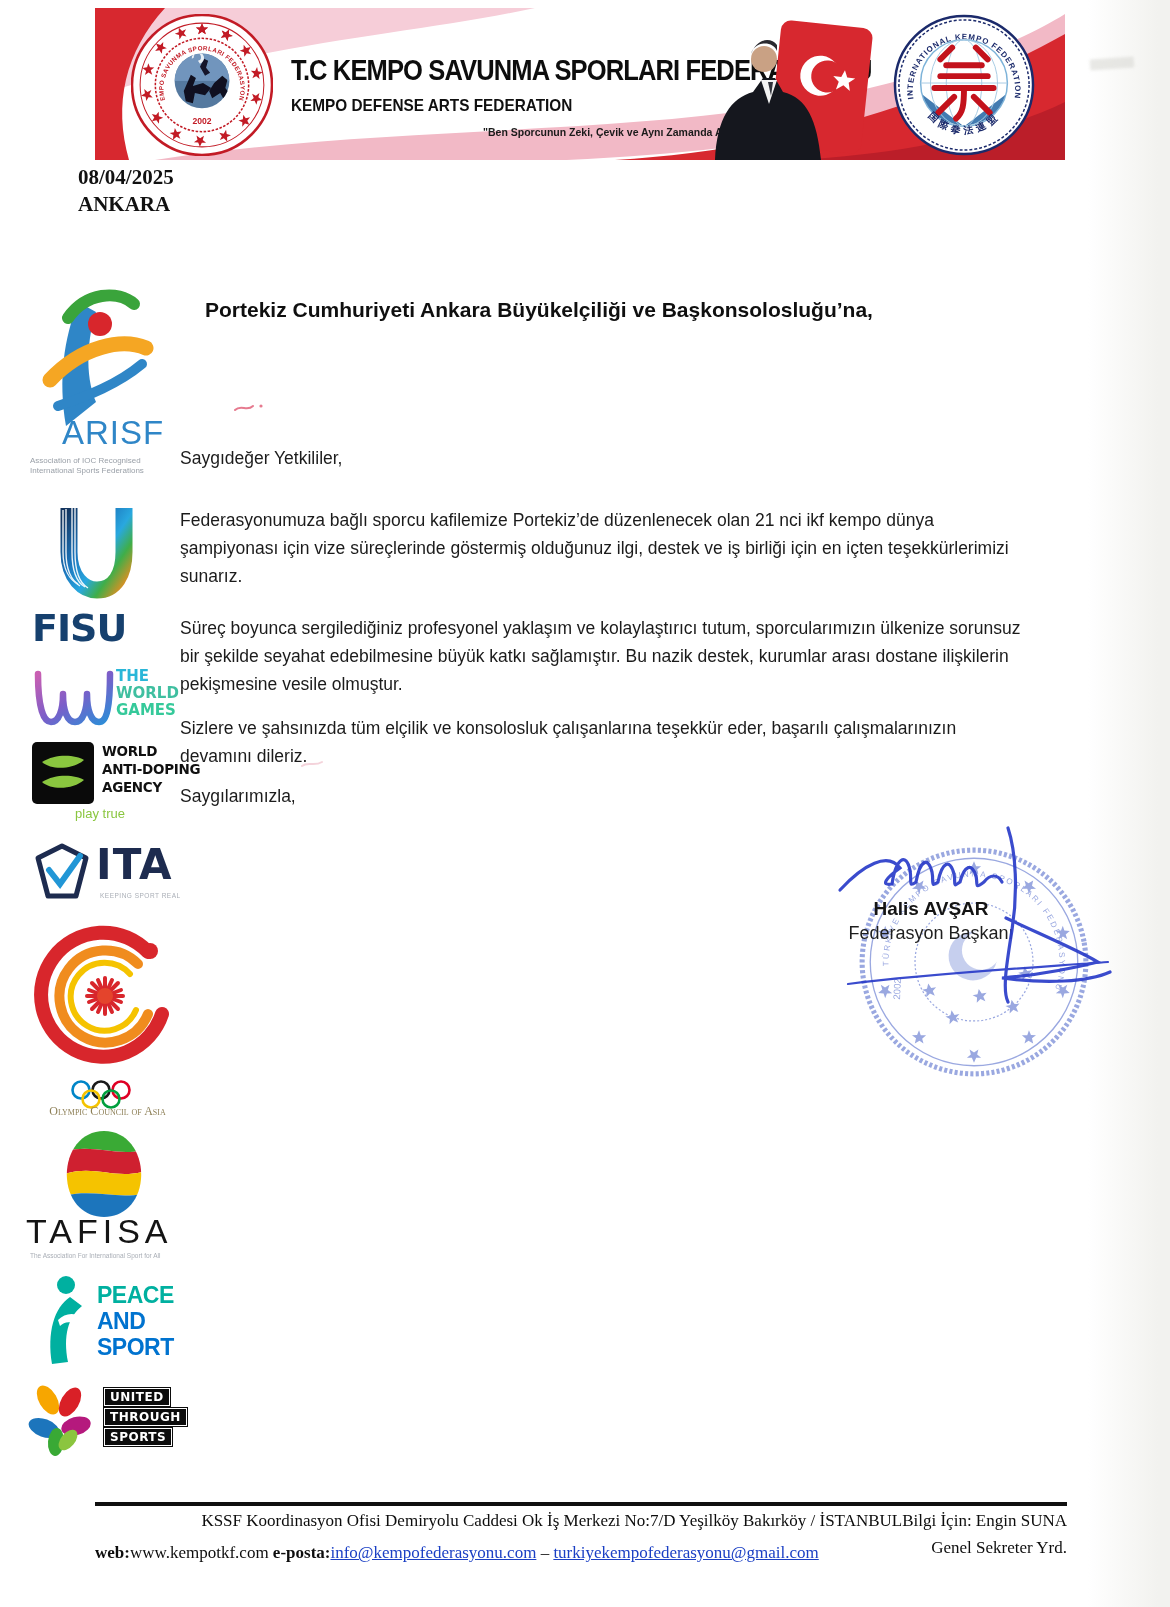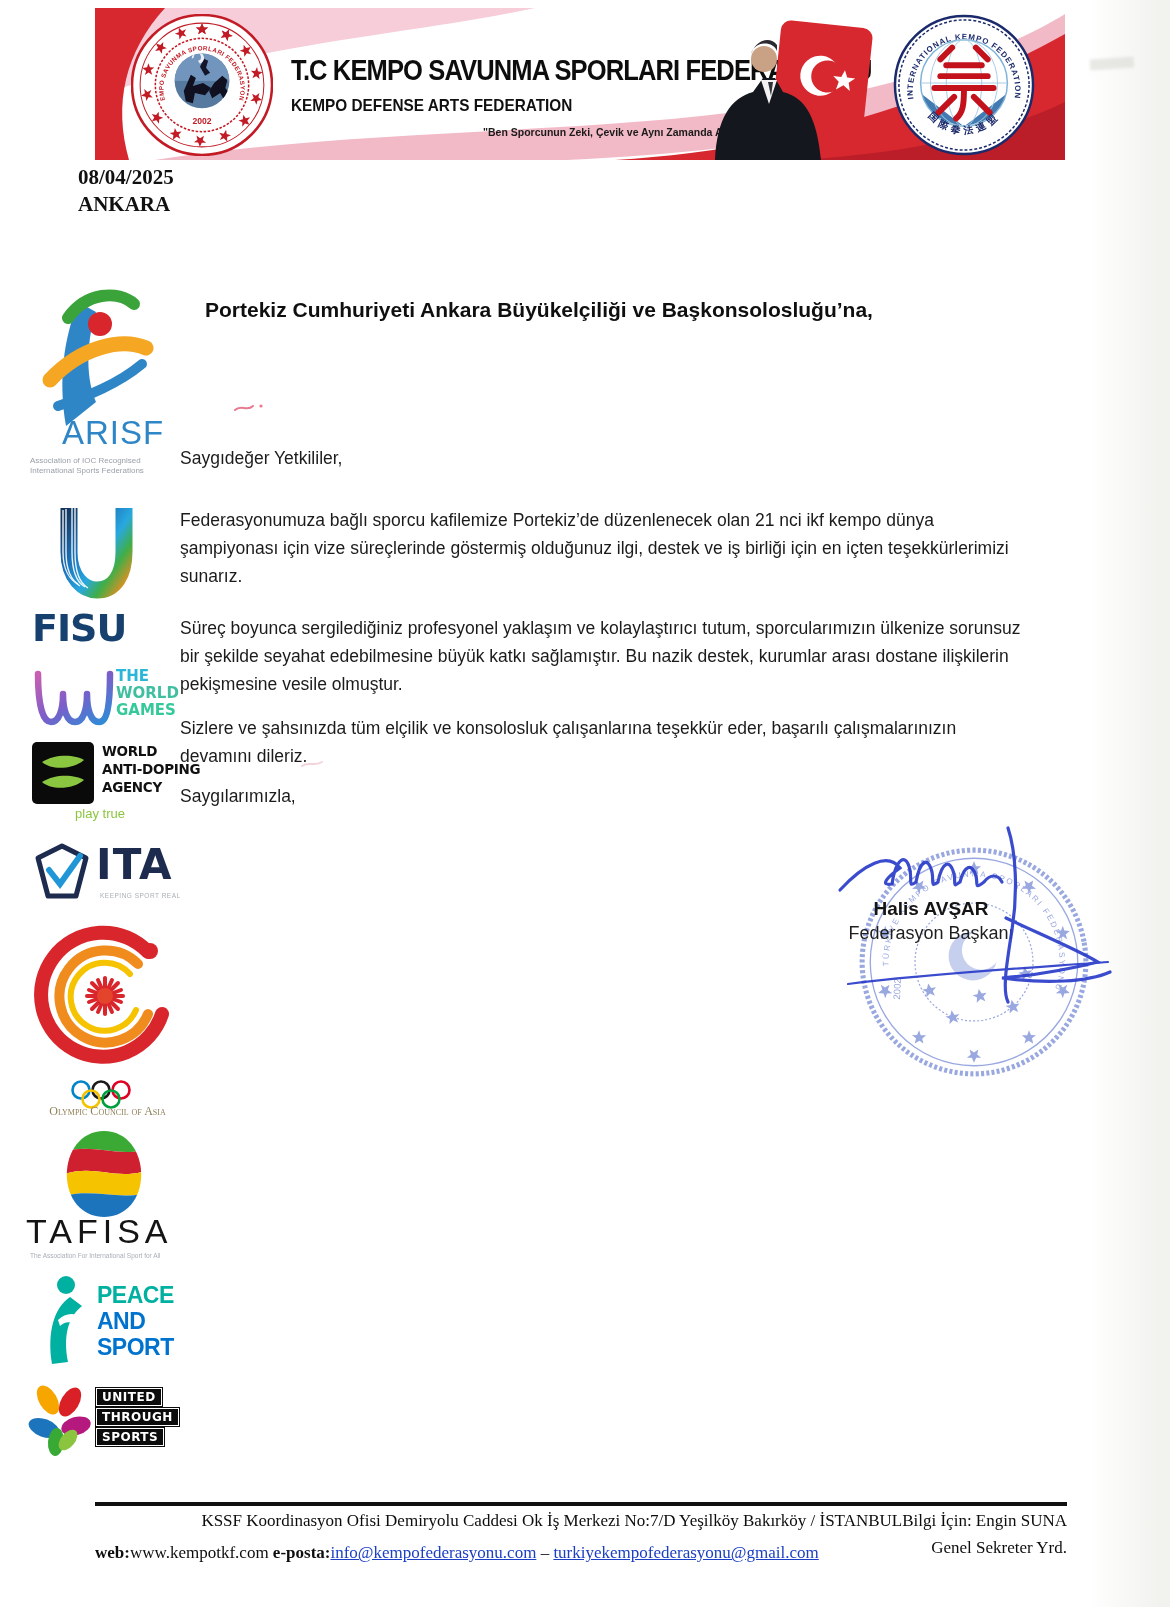--- a/index.html
+++ b/index.html
@@ -46,21 +46,21 @@
   .oca-label{position:absolute;left:20px;top:1104px;width:175px;text-align:center;
       font-family:"Liberation Serif",serif;font-variant:small-caps;font-size:12px;color:#8d7f56;}
   .tafisa-label{position:absolute;left:26px;top:1212px;font-size:34px;color:#141414;letter-spacing:5px;
       font-family:"Liberation Sans",sans-serif;font-weight:400;}
   .tafisa-fine{position:absolute;left:30px;top:1252px;font-size:6.5px;color:#a9aeb6;}
   .ps-text{position:absolute;left:97px;top:1282px;font-size:23px;font-weight:800;line-height:26px;
       font-family:Liberation Sans, sans-serif;letter-spacing:-0.5px;}
   .ps-1{color:#00b0a0}.ps-2{color:#0073cf}.ps-3{color:#0073cf}
   .uts-text{position:absolute;left:92px;top:1386px;}
   .uts-box{display:block;background:#0c0c0c;color:#fff;font-size:12px;font-weight:800;
-      font-family:"DejaVu Sans",sans-serif;letter-spacing:.5px;padding:1px 5px;margin:2px 4px;width:max-content;
+      font-family:"DejaVu Sans",sans-serif;letter-spacing:.5px;padding:1px 5px;margin:2px 12px;width:max-content;
       border:1px solid #fff;outline:1px solid #0c0c0c;}
 
   
   .recipient{position:absolute;left:205px;top:298px;font-size:21px;font-weight:bold;color:#0f0f0f;white-space:nowrap;}
   .salutation{position:absolute;left:180px;top:448px;font-size:17.5px;}
   .para{position:absolute;left:180px;width:950px;font-size:17.5px;line-height:28px;white-space:pre-line;color:#1b1b1b;}
   .p1{top:506px}.p2{top:614px}.p3{top:714px}
   .closing{position:absolute;left:180px;top:786px;font-size:17.5px;}
   .penmark{position:absolute;opacity:.8;}
 

